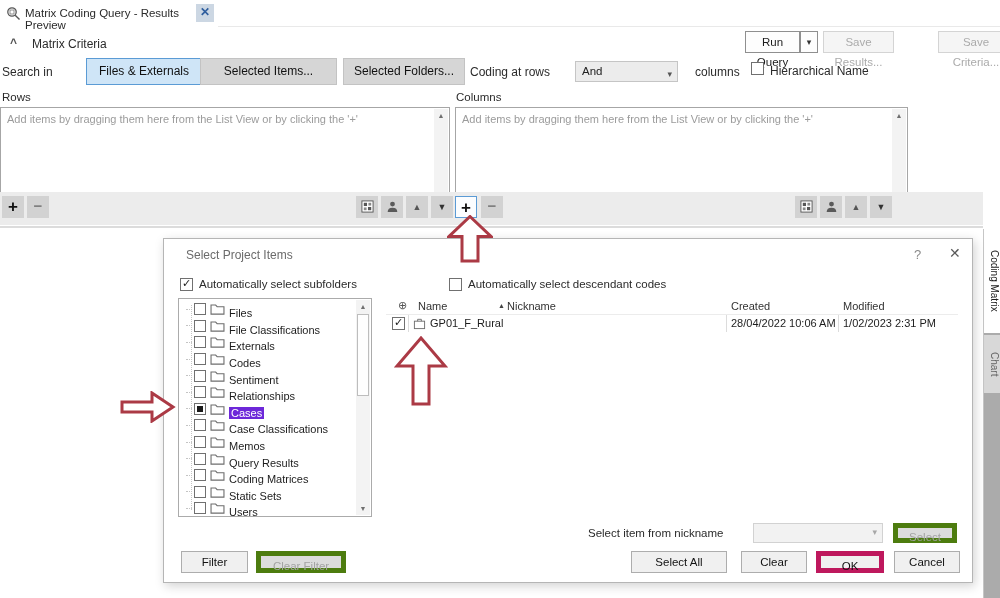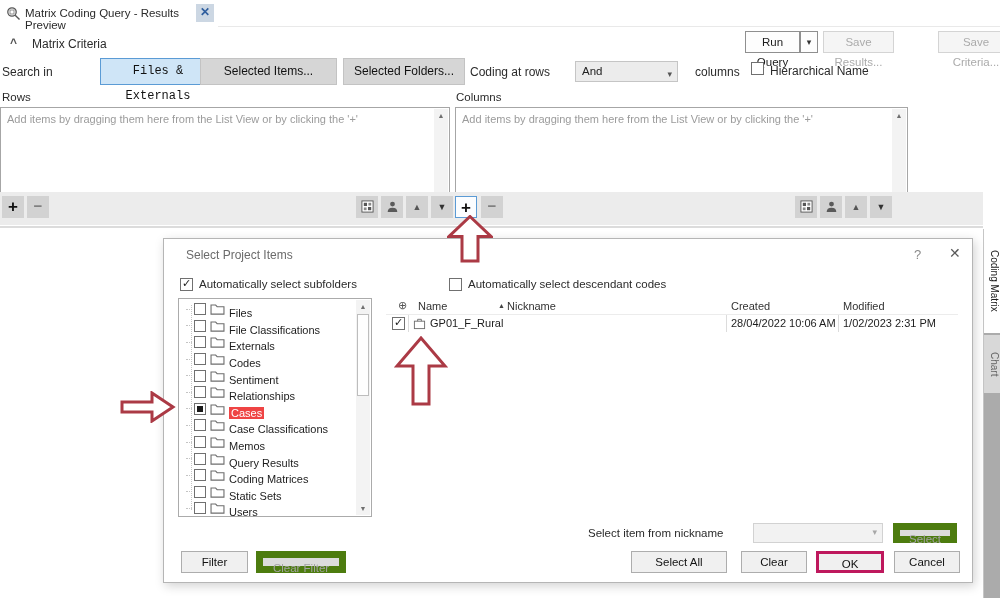--- a/index.html
+++ b/index.html
@@ -22,21 +22,21 @@
   .btn.disabled { background:#f5f5f5; border:1px solid #d4d4d4; color:#ababab; cursor:default; }
   .runq { left:745px; top:31px; width:55px; }
   .runq-dd { left:800px; top:31px; width:18px; font-size:9px; color:#333; }
   .saveres { left:823px; top:31px; width:71px; }
   .savecrit { left:903px; top:31px; width:76px;margin-left:35px; }
 
   
   .lbl { position:absolute; font-size:12px; color:#2b2b2b; }
   .scope { position:absolute; top:58px; height:27px; font-size:12px; text-align:center; line-height:25px; background:#d6d6d6; border:1px solid #c3c3c3; color:#111; cursor:pointer; }
   .scope.active { background:#cfe5f7; border:1px solid #5b9bd5; }
-  .sc1 { left:100px; width:116px;font-family:Liberation Mono, monospace; } .sc2 { left:200px; width:137px; } .sc3 { left:343px; width:122px; }
+  .sc1 { left:86px; width:116px; } .sc2 { left:200px; width:137px; } .sc3 { left:343px; width:122px; }
   .and-dd { left:575px; top:61px; width:103px; height:21px; background:#ececec; border:1px solid #c5c5c5; font-size:11.5px; color:#222; line-height:19px; padding-left:6px; cursor:pointer; }
   .and-dd .chev { position:absolute; right:5px; top:3px; font-size:9px; color:#555; }
 
   .cb { position:absolute; width:13px; height:13px; background:#fff; border:1px solid #707070; }
   .cb.checked::after { content:"✓"; position:absolute; left:1px; top:-2px; font-size:11px; color:#1a1a1a; }
 
   
   .panel { position:absolute; top:107px; height:106px; background:#fff; border:1px solid #a6a6a6; }
   .rowsp { left:0; width:450px; } .colsp { left:455px; width:453px; }
   .ph { position:absolute; left:6px; top:5px; font-size:11px; color:#9b9b9b; }
@@ -70,21 +70,21 @@
 
   .treebox { left:14px; top:59px; width:194px; height:219px; border:1px solid #ababab; background:#fff; }
   .tree-list { position:absolute; left:0; top:2px; right:16px; bottom:2px; }
   .tree-vline { position:absolute; left:12px; top:6px; bottom:6px; border-left:1px dotted #c4c4c4; }
   .tree-row { display:flex; align-items:center; height:16.6px; padding-left:7px; cursor:pointer; position:relative; }
   .tree-row .stub { width:6px; border-top:1px dotted #c4c4c4; margin-right:2px; }
   .tree-row .tcb { position:relative; width:12px; height:12px; border:1px solid #707070; background:#fff; flex:0 0 auto; }
   .tree-row .tcb.partial::after { content:""; position:absolute; left:2px; top:2px; width:6px; height:6px; background:#1a1a1a; }
   .tree-row .ficon { margin-left:4px; flex:0 0 auto; display:flex; }
   .tree-row .tlabel { margin-left:4px; font-size:11px; color:#1c1c1c; white-space:nowrap;margin-top:8px; }
-  .tree-row .tlabel.sel { background:#ef4444; color:#fff; padding:0 2px; }
+  .tree-row .tlabel.sel { background:#6d28d9; color:#fff; padding:0 2px; }
 
   .tablebox { left:222px; top:59px; width:572px; height:219px; background:#fff; }
   .thead { position:absolute; left:0; top:0; width:572px; height:17px; border-bottom:1px solid #ececec; font-size:11px; color:#333; }
   .thead .oplus { position:absolute; left:12px; top:1px; font-size:11px; color:#555; }
   .thead .h-name { position:absolute; left:32px; top:2px; }
   .thead .sortico { position:absolute; left:112px; top:4px; font-size:7px; color:#444; }
   .thead .h-nick { position:absolute; left:121px; top:2px; }
   .thead .h-created { position:absolute; left:345px; top:2px; }
   .thead .h-modified { position:absolute; left:457px; top:2px; }
   .trow { position:absolute; left:0; top:17px; width:572px; height:17px; font-size:11px; color:#1c1c1c; }
@@ -93,22 +93,22 @@
   .trow .cicon { position:absolute; left:27px; top:2px; }
   .trow .rname { position:absolute; left:44px; top:2px; }
   .trow .rcreated { position:absolute; left:345px; top:2px; }
   .trow .rmodified { position:absolute; left:457px; top:2px; }
   .tsep { position:absolute; top:17px; height:17px; width:1px; background:#dcdcdc; }
 
   .nick-label { left:424px; top:288px; font-size:11.5px; color:#2b2b2b; }
   .nick-dd { left:589px; top:284px; width:130px; height:20px; background:#f2f2f2; border:1px solid #d2d2d2; cursor:default; }
   .nick-dd .chev { position:absolute; right:5px; top:3px; font-size:9px; color:#a7a7a7; }
   .dbtn { position:absolute; height:22px; font-size:11.5px; text-align:center; line-height:20px; background:#f0f0f0; border:1px solid #adadad; color:#111; cursor:pointer; }
-  .dbtn.disabled { background:#dcdcdc; border:7px solid #4d7c0f; color:#a3a3a3; cursor:default; }
-  .dbtn.default { border:3px solid #be185d; }
+  .dbtn.disabled { background:#dcdcdc; border:5px solid #4d7c0f; color:#a3a3a3; cursor:default; }
+  .dbtn.default { border:5px solid #be185d; }
   .bfilter { left:17px; top:312px; width:67px; }
   .bclearf { left:92px; top:312px; width:90px; }
   .bselall { left:467px; top:312px; width:96px; }
   .bclear { left:577px; top:312px; width:66px; }
   .bok { left:652px; top:312px; width:68px; }
   .bcancel { left:730px; top:312px; width:66px; }
   .bselect { left:729px; top:284px; width:64px; height:20px; line-height:18px; }
 
   .arrow { z-index:30; pointer-events:none; }
 </style>

